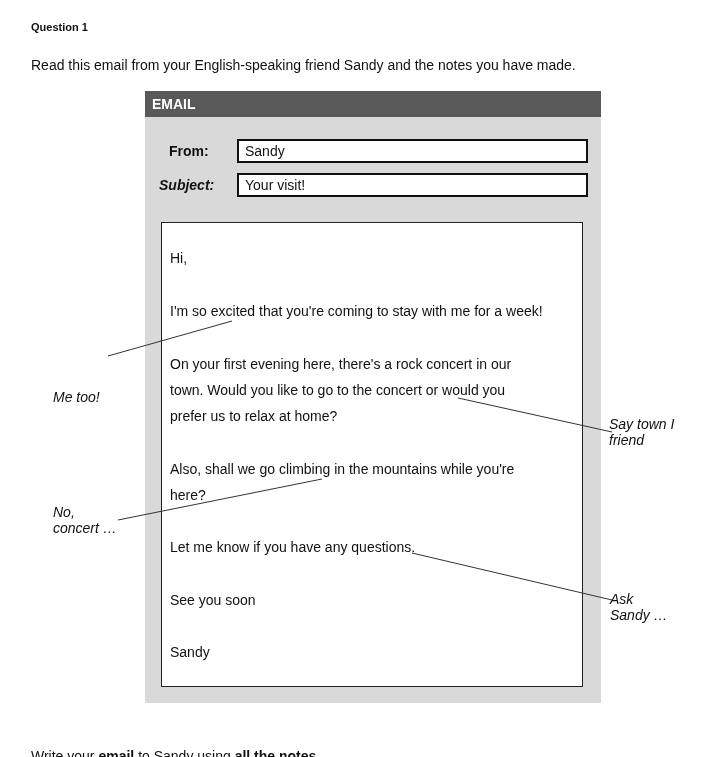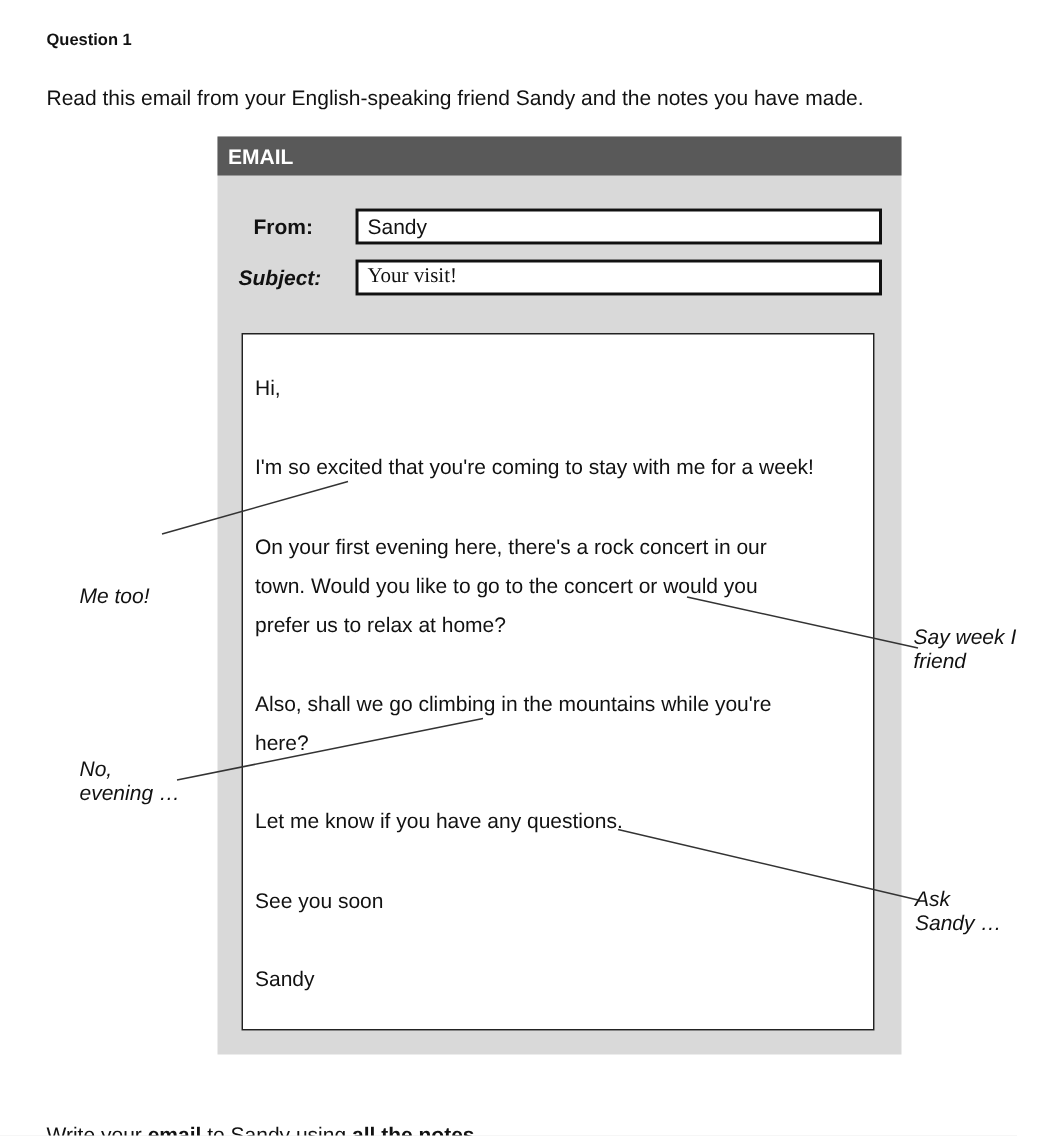--- a/index.html
+++ b/index.html
@@ -23,38 +23,38 @@
 
 <div class="abs qtitle">Question 1</div>
 <div class="abs intro">Read this email from your English-speaking friend Sandy and the notes you have made.</div>
 
 <div class="abs panel"></div>
 <div class="abs panel-head"><span>EMAIL</span></div>
 
 <div class="abs flabel" style="left:169px;top:143px;">From:</div>
 <div class="abs fbox" style="top:139px;">Sandy</div>
 <div class="abs flabel" style="left:159px;top:177px;font-style:italic;">Subject:</div>
-<div class="abs fbox" style="top:173px;font-family:Liberation Serif, serif;">Your visit!</div>
+<div class="abs fbox" style="top:173px;">Your visit!</div>
 
 <div class="abs body-box"></div>
 <div class="abs line" style="top:250px;">Hi,</div>
 <div class="abs line" style="top:303px;">I'm so excited that you're coming to stay with me for a week!</div>
 <div class="abs line" style="top:356px;">On your first evening here, there's a rock concert in our</div>
 <div class="abs line" style="top:382px;">town. Would you like to go to the concert or would you</div>
 <div class="abs line" style="top:408px;">prefer us to relax at home?</div>
 <div class="abs line" style="top:461px;">Also, shall we go climbing in the mountains while you're</div>
 <div class="abs line" style="top:487px;">here?</div>
 <div class="abs line" style="top:539px;">Let me know if you have any questions.</div>
 <div class="abs line" style="top:592px;">See you soon</div>
 <div class="abs line" style="top:644px;">Sandy</div>
 
 <div class="abs note" style="left:53px;top:348px;margin-top:42px;">Me too!</div>
 <div class="abs note" style="left:53px;top:505px;">No,</div>
-<div class="abs note" style="left:53px;top:521px;">evening …</div>
-<div class="abs note" style="left:609px;top:417px;">Say week I</div>
+<div class="abs note" style="left:53px;top:521px;">concert …</div>
+<div class="abs note" style="left:609px;top:417px;">Say town I</div>
 <div class="abs note" style="left:609px;top:433px;">friend</div>
 <div class="abs note" style="left:610px;top:592px;">Ask</div>
 <div class="abs note" style="left:610px;top:608px;">Sandy …</div>
 
 <svg class="lines">
   <line x1="108" y1="356" x2="232" y2="321" stroke="#333" stroke-width="1"></line>
   <line x1="118" y1="520" x2="322" y2="479" stroke="#333" stroke-width="1"></line>
   <line x1="458" y1="398" x2="612" y2="432" stroke="#333" stroke-width="1"></line>
   <line x1="412" y1="553" x2="612" y2="600" stroke="#333" stroke-width="1"></line>
 </svg>

